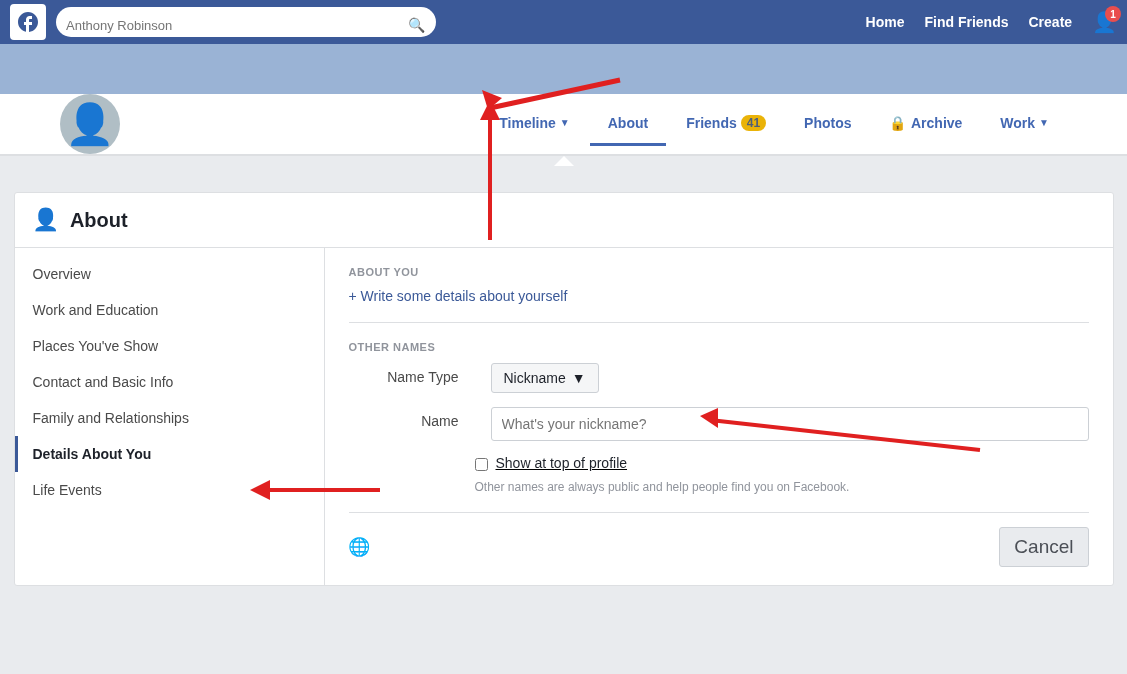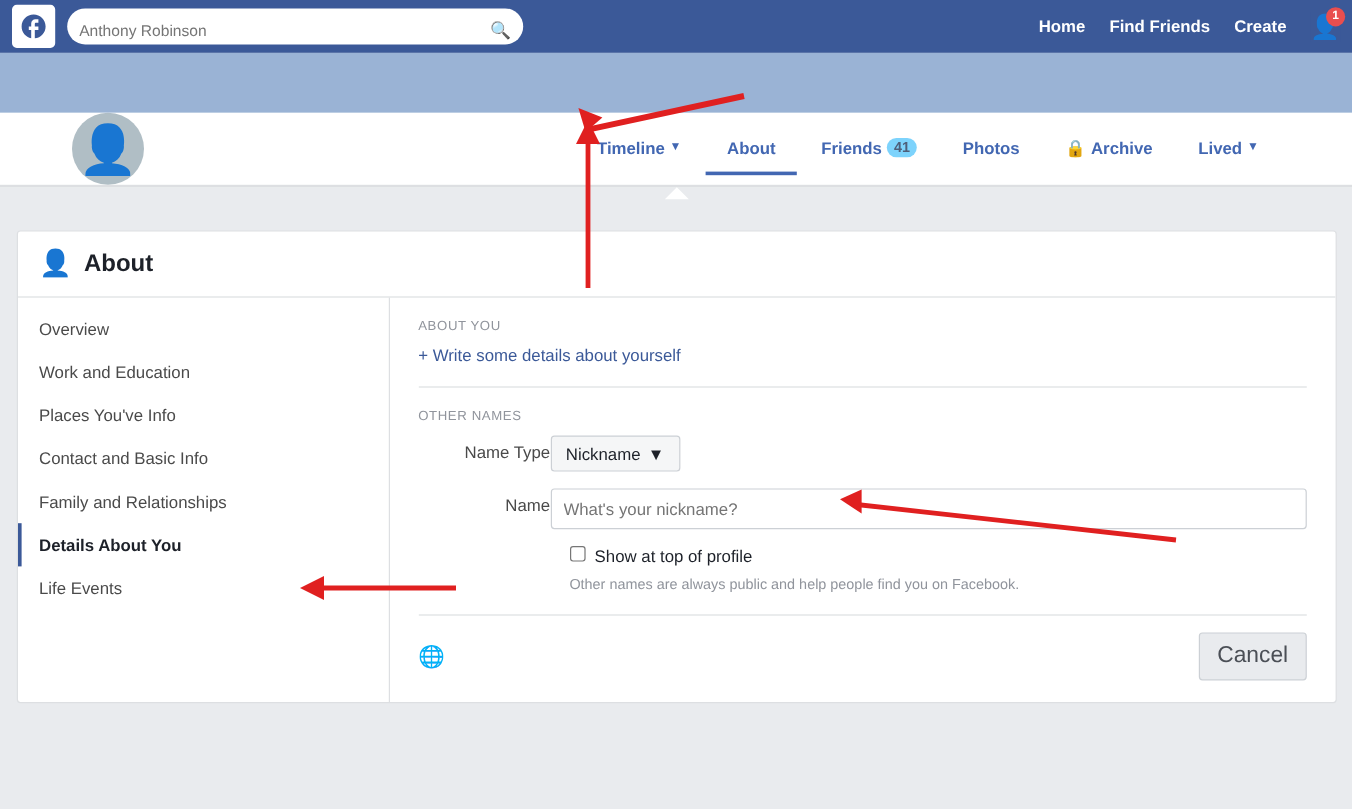--- a/index.html
+++ b/index.html
@@ -138,21 +138,21 @@
       align-items: center;
       gap: 4px;
       text-decoration: none;
       white-space: nowrap;
     }
     .profile-tab.active {
       border-bottom: 3px solid #4267b2;
       color: #4267b2;
     }
     .tab-badge {
-      background: #7dd3fc;
+      background: #eab308;
       color: #4e5f7a;
       border-radius: 8px;
       padding: 1px 6px;
       font-size: 12px;
     }
     .chevron { font-size: 10px; }
 
     
     .arrow-indicator {
       position: relative;
@@ -220,21 +220,21 @@
       color: #1d2129;
       border-left: 3px solid #3b5998;
       padding-left: 15px;
     }
     .about-main {
       flex: 1;
       padding: 18px 24px;
     }
     .section-label {
       font-size: 11px;
-      font-weight: normal;
+      font-weight: bold;
       color: #90949c;
       letter-spacing: 0.5px;
       margin-bottom: 10px;
       text-transform: uppercase;
     }
     .write-link {
       color: #3b5998;
       font-size: 14px;
       cursor: pointer;
       text-decoration: none;
@@ -245,21 +245,21 @@
     .section-divider {
       border: none;
       border-top: 1px solid #dddfe2;
       margin: 18px 0;
     }
     .other-names-section { }
     .form-row {
       display: flex;
       align-items: flex-start;
       margin-bottom: 14px;
-      gap: 0;
+      gap: 32px;
     }
     .form-label {
       width: 110px;
       text-align: right;
       color: #4a4a4a;
       font-size: 14px;
       padding-top: 6px;
       flex-shrink: 0;
     }
     .form-field { flex: 1; }
@@ -278,23 +278,24 @@
       border: 1px solid #ccd0d5;
       border-radius: 3px;
       padding: 8px 10px;
       font-size: 14px;
       color: #c2410c;
       width: 100%;
       outline: none;
     }
     .checkbox-row {
       display: flex;
-      align-items: flex-start;
+      align-items: flex-end;
       gap: 8px;
       margin-bottom: 8px;
+      text-decoration: underline;
     }
     .checkbox-row input[type=checkbox] { cursor: pointer; }
     .checkbox-label { font-size: 14px; color: #1d2129; }
     .help-text { font-size: 12px; color: #90949c; line-height: 1.4; max-width: 400px; }
     .action-row {
       display: flex;
       align-items: center;
       justify-content: flex-end;
       gap: 8px;
       margin-top: 16px;
@@ -376,21 +377,21 @@
         <span class="tab-badge">41</span>
       </div>
       <div class="profile-tab">
         <span>Photos</span>
       </div>
       <div class="profile-tab">
         <span>🔒</span>
         <span>Archive</span>
       </div>
       <div class="profile-tab">
-        <span>Lived</span>
+        <span>Work</span>
         <span class="chevron">▼</span>
       </div>
     </div>
   </div>
 </div>
 
 <div class="arrow-indicator">
   <div class="arrow-up"></div>
 </div>
 
@@ -400,21 +401,21 @@
     <div class="about-header">
       <span class="about-header-icon">👤</span>
       <span class="about-header-title">About</span>
     </div>
 
     <div class="about-body">
 
       <div class="about-sidebar">
         <div class="sidebar-item">Overview</div>
         <div class="sidebar-item">Work and Education</div>
-        <div class="sidebar-item">Places You've Info</div>
+        <div class="sidebar-item">Places You've Show</div>
         <div class="sidebar-item">Contact and Basic Info</div>
         <div class="sidebar-item">Family and Relationships</div>
         <div class="sidebar-item active">Details About You</div>
         <div class="sidebar-item">Life Events</div>
       </div>
 
       <div class="about-main">
 
         <div class="section-label">ABOUT YOU</div>
         <a class="write-link">+ Write some details about yourself</a>

